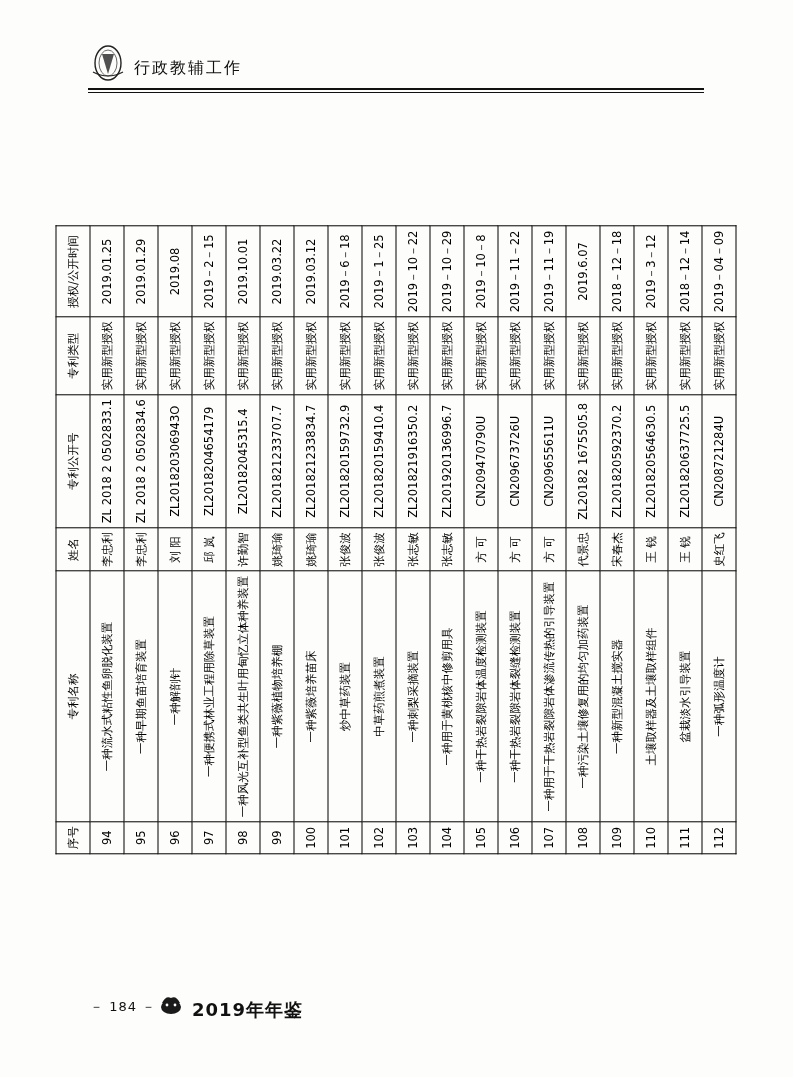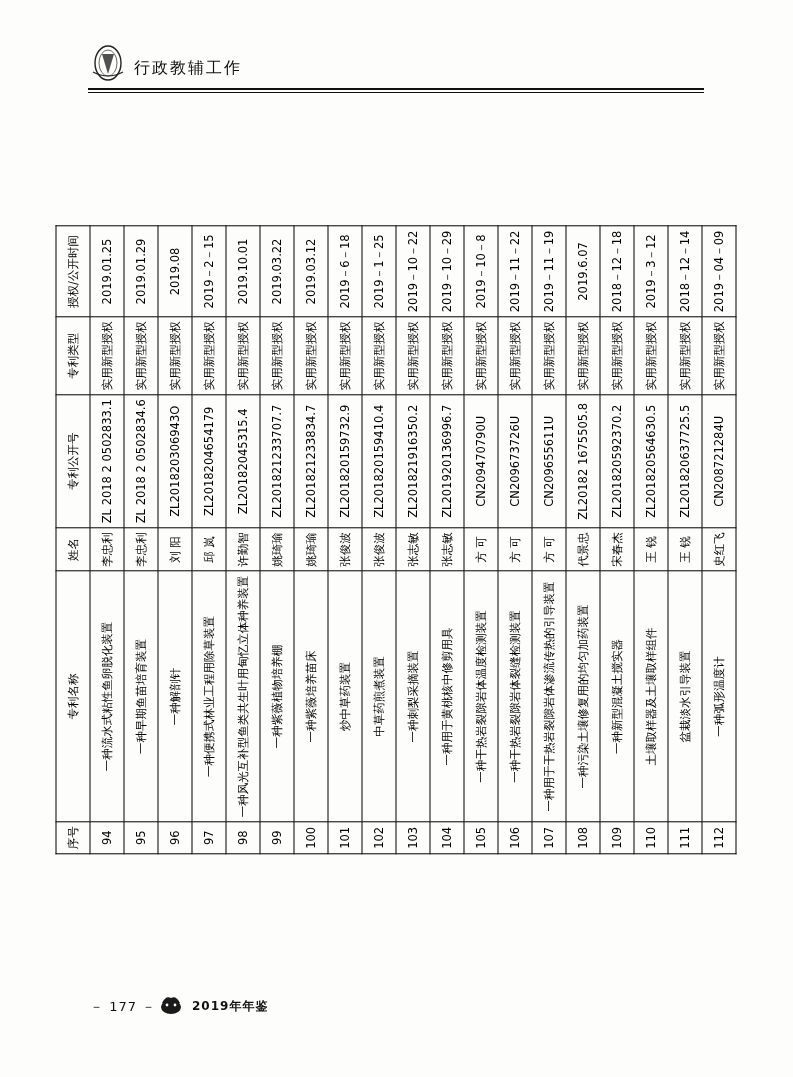--- a/index.html
+++ b/index.html
@@ -137,21 +137,21 @@
     position: absolute;
     left: 68px;
     top: 0px;
     width: 30px;
     height: 26px;
   }
   .footer-year {
     position: absolute;
     left: 104px;
     top: 6px;
-    font-size: 12px;
+    font-size: 18px;
     font-weight: bold;
     color: #111;
     letter-spacing: 1px;
   }
 </style>
 </head>
 <body>
 
 <div class="page">
 
@@ -342,21 +342,21 @@
             <td>CN208721284U</td>
             <td>实用新型授权</td>
             <td>2019－04－09</td>
           </tr>
         </tbody>
       </table>
     </div>
   </div>
 
   <div class="footer">
-    <div class="footer-page">－ 177 －</div>
+    <div class="footer-page">－ 184 －</div>
     <div class="footer-mark">
       <svg width="30" height="26" viewBox="0 0 30 26">
         <ellipse cx="15" cy="15" rx="10" ry="7" fill="#1a1a1a"></ellipse>
         <path d="M6 11 Q10 3 15 6 Q20 3 24 11" fill="#1a1a1a"></path>
         <circle cx="11" cy="13" r="1.4" fill="#fff"></circle>
         <circle cx="19" cy="13" r="1.4" fill="#fff"></circle>
       </svg>
     </div>
     <div class="footer-year">2019年年鉴</div>
   </div>

